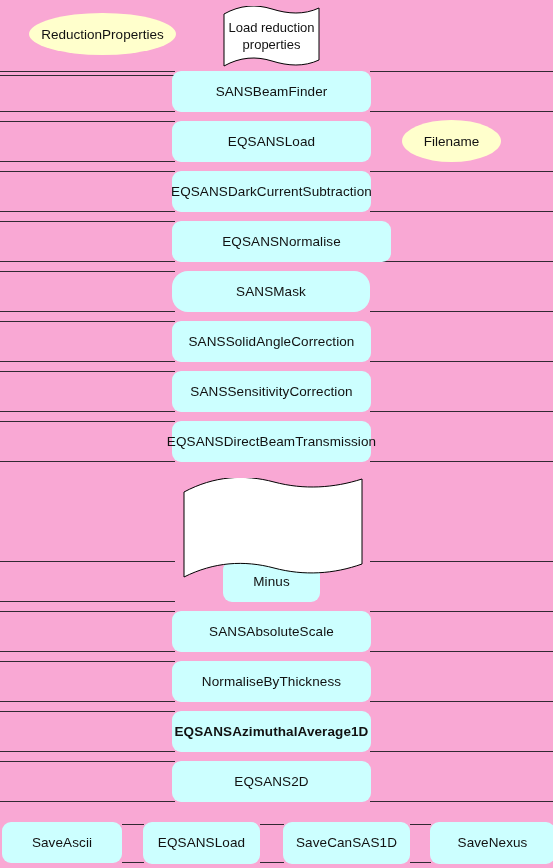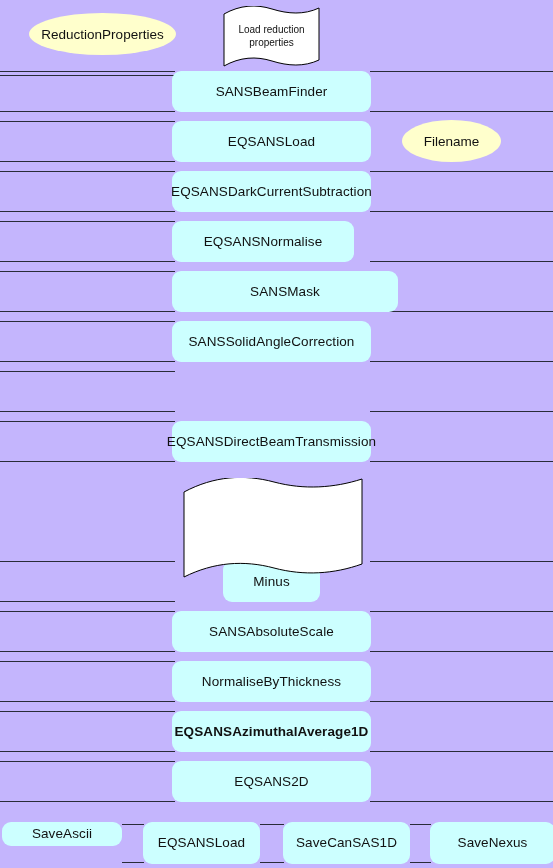--- a/index.html
+++ b/index.html
@@ -7,21 +7,21 @@
     padding: 0;
     background: #000000;
   }
   body {
     font-family: "Liberation Sans", sans-serif;
   }
   #canvas {
     position: relative;
     width: 553px;
     height: 868px;
-    background: #c4b5fd;
+    background: #f9a8d4;
     overflow: hidden;
   }
   
   .artifact-line {
     position: absolute;
     height: 1px;
     background: #0e1415;
     opacity: 0.85;
     pointer-events: none;
   }
@@ -42,21 +42,21 @@
     letter-spacing: 0.1px;
   }
   .prop-ellipse {
     background: #ffffcc;
     border-radius: 50%;
     color: #111111;
     font-size: 13.5px;
   }
   .note {
     color: #111111;
-    font-size: 10px;
+    font-size: 13px;
     line-height: 1.28;
     background: transparent;
   }
   .note .note-svg {
     position: absolute;
     left: 0;
     top: 0;
   }
   .note .note-text {
     position: relative;
@@ -144,32 +144,35 @@
   </div>
 
   <div class="node prop-ellipse" style="left:402px; top:120px; width:99px; height:42px;">
     <span>Filename</span>
   </div>
 
   <div class="node algo-box" style="left:172px; top:171px; width:199px; height:41px;">
     <span>EQSANSDarkCurrentSubtraction</span>
   </div>
 
-  <div class="node algo-box" style="left:172px; top:221px; width:182px; height:41px;">
+  <div class="node algo-box" style="left:172px; top:221px; width:219px; height:41px;">
     <span>EQSANSNormalise</span>
   </div>
 
-  <div class="node algo-box" style="left:172px; top:271px; width:226px; height:41px;">
+  <div class="node algo-box" style="left:172px; top:271px; width:198px; height:41px;border-radius:16px;">
     <span>SANSMask</span>
   </div>
 
   <div class="node algo-box" style="left:172px; top:321px; width:199px; height:41px;">
     <span>SANSSolidAngleCorrection</span>
   </div>
 
+  <div class="node algo-box" style="left:172px; top:371px; width:199px; height:41px;">
+    <span>SANSSensitivityCorrection</span>
+  </div>
 
   <div class="node algo-box" style="left:172px; top:421px; width:199px; height:41px;">
     <span>EQSANSDirectBeamTransmission</span>
   </div>
 
   <div class="node algo-box" style="left:223px; top:561px; width:97px; height:41px; z-index:1;">
     <span>Minus</span>
   </div>
 
   <div class="node note" style="left:182px; top:478px; width:182px; height:100px; z-index:3;">
@@ -187,21 +190,21 @@
   </div>
 
   <div class="node algo-box" style="left:172px; top:711px; width:199px; height:41px;font-weight:bold;">
     <span>EQSANSAzimuthalAverage1D</span>
   </div>
 
   <div class="node algo-box" style="left:172px; top:761px; width:199px; height:41px;">
     <span>EQSANS2D</span>
   </div>
 
-  <div class="node algo-box" style="left:2px; top:822px; width:120px; height:24px;">
+  <div class="node algo-box" style="left:2px; top:822px; width:120px; height:41px;">
     <span>SaveAscii</span>
   </div>
   <div class="node algo-box" style="left:143px; top:822px; width:117px; height:42px;">
     <span>EQSANSLoad</span>
   </div>
   <div class="node algo-box" style="left:283px; top:822px; width:127px; height:42px;">
     <span>SaveCanSAS1D</span>
   </div>
   <div class="node algo-box" style="left:430px; top:822px; width:125px; height:42px;">
     <span>SaveNexus</span>

